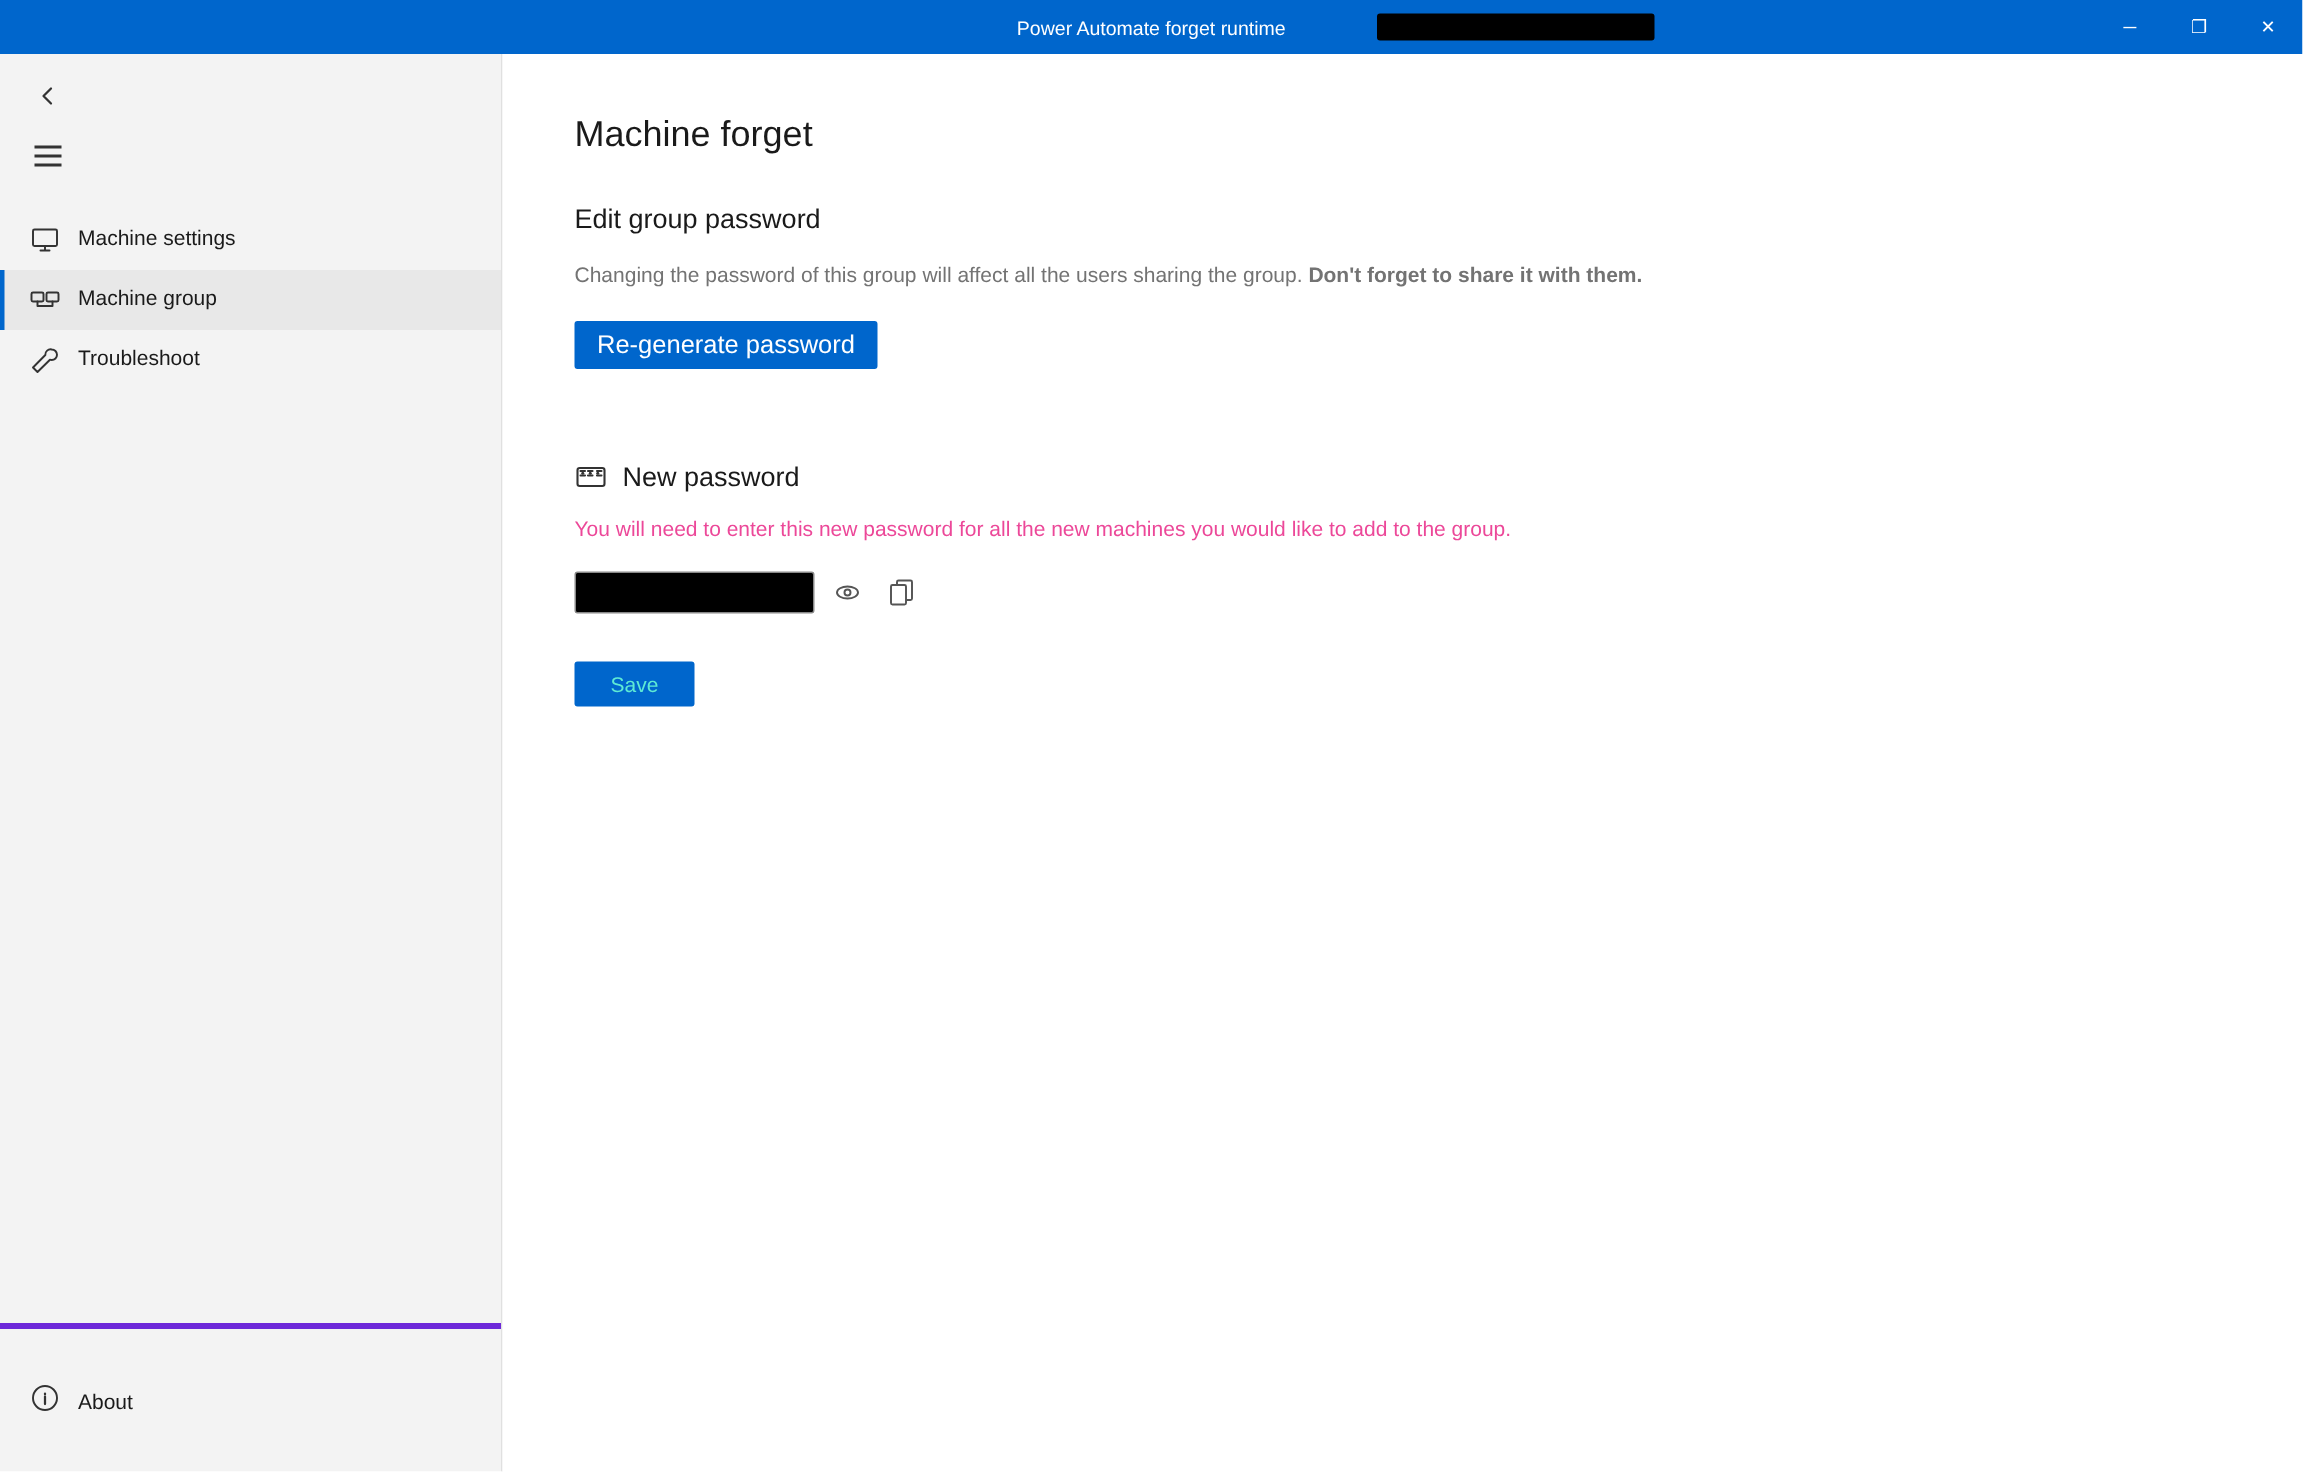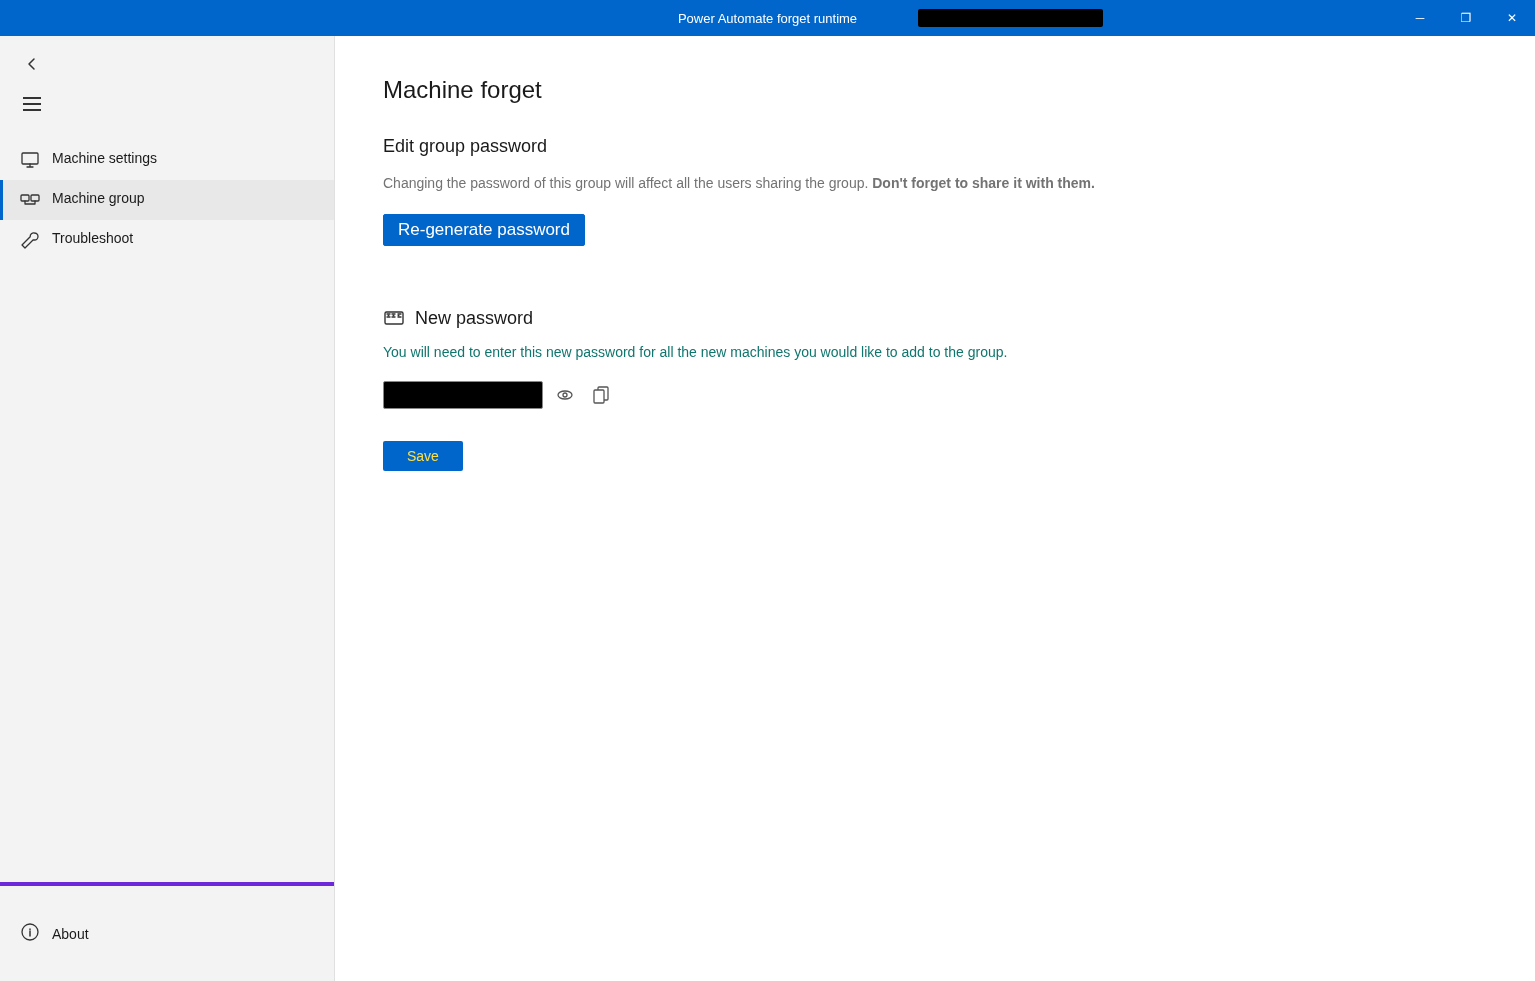--- a/index.html
+++ b/index.html
@@ -198,21 +198,21 @@
       font-weight: 400;
       color: #1a1a1a;
       margin-bottom: 10px;
       margin-top: 27px;
     }
     .password-icon {
       font-size: 18px;
     }
     .password-desc {
       font-size: 14px;
-      color: #0f766e;
+      color: #ec4899;
       margin-bottom: 18px;
       line-height: 1.5;
     }
 
     .password-field-row {
       display: flex;
       align-items: center;
       gap: 8px;
       margin-bottom: 32px;
     }
@@ -232,21 +232,21 @@
       display: flex;
       align-items: center;
       justify-content: center;
       border-radius: 2px;
       color: #555;
       font-size: 16px;
     }
 
     .save-btn {
       background: #0066cc;
-      color: #fde047;
+      color: #5eead4;
       border: none;
       padding: 7px 24px;
       font-size: 14px;
       cursor: pointer;
       border-radius: 2px;
       font-family: 'Segoe UI', sans-serif;
     }
 
     
   </style>

